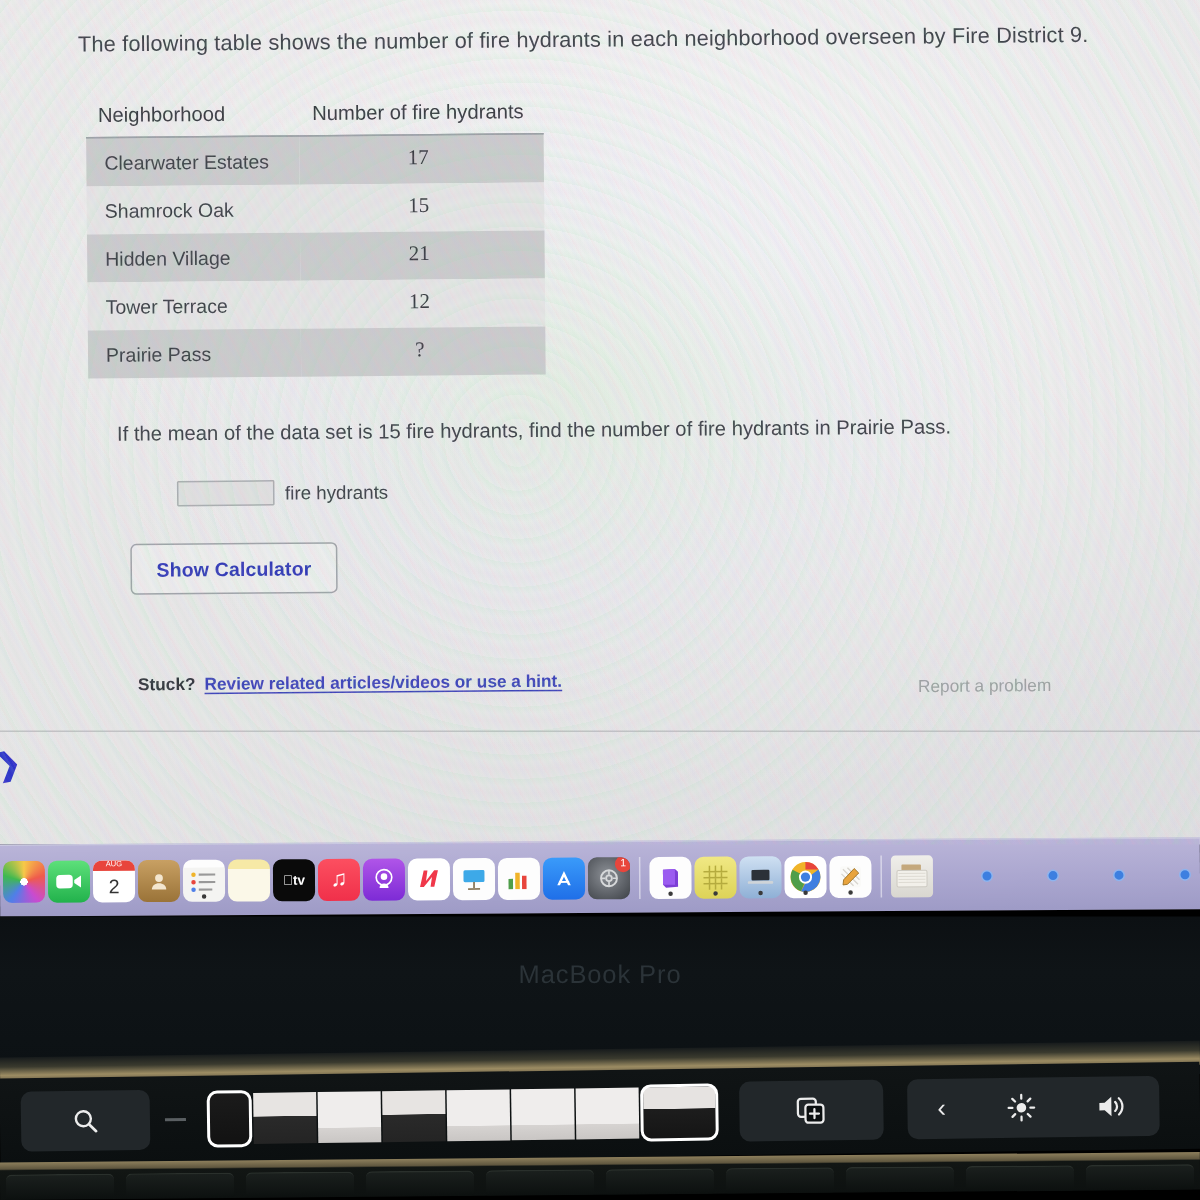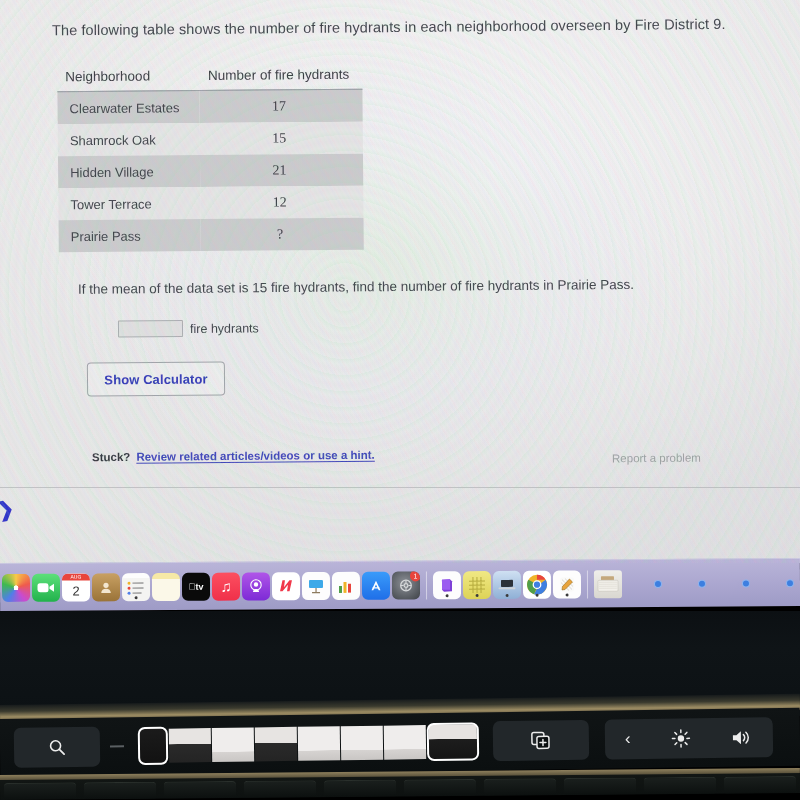--- a/index.html
+++ b/index.html
@@ -604,20 +604,21 @@
     <div class="mini-dots">
       <span class="mini-dot"></span>
       <span class="mini-dot"></span>
       <span class="mini-dot"></span>
       <span class="mini-dot"></span>
 
     </div>
   </div>
 
   <div class="bezel"></div>
+  <div class="brand">MacBook Pro</div>
 
   <div class="hinge"></div>
 
   <div class="touchbar">
 
     <div class="tb-group tb-search">
       <svg width="18" height="18" viewBox="0 0 18 18" class="tb-icon">
         <circle cx="7.6" cy="7.6" r="5" fill="none" stroke="#ececec" stroke-width="1.6"></circle>
         <path d="M11.3 11.3 L16 16" stroke="#ececec" stroke-width="1.8" stroke-linecap="round"></path>
       </svg>

